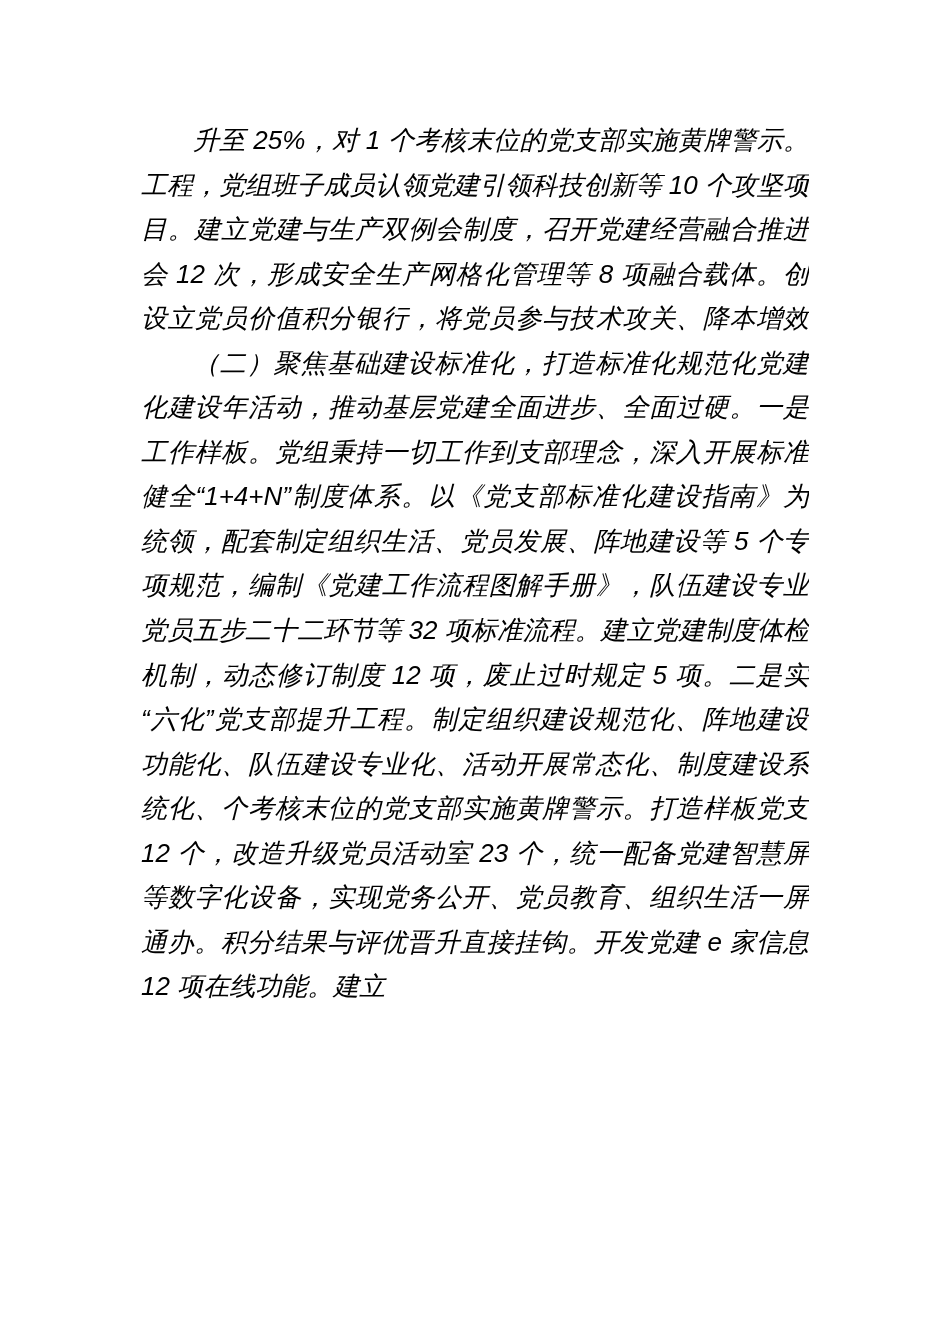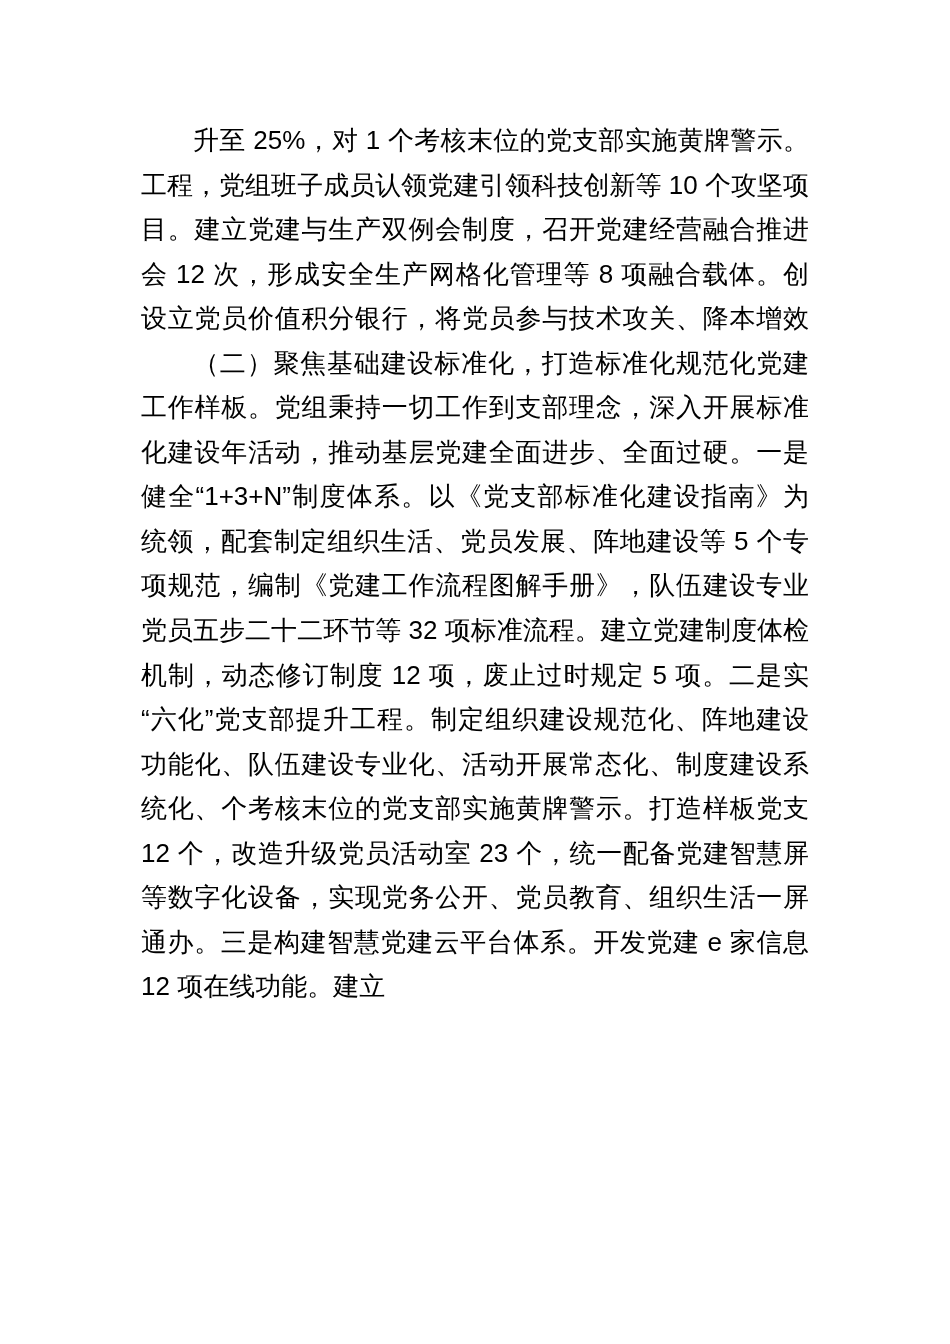--- a/index.html
+++ b/index.html
@@ -7,20 +7,21 @@
     padding: 0;
     background: #ffffff;
   }
   .page {
     position: relative;
     width: 950px;
     height: 1344px;
     background: #ffffff;
     overflow: hidden;
     font-family: "Liberation Sans", sans-serif;
+    font-style: italic;
   }
   .text-block {
     position: absolute;
     left: 141px;
     top: 118px;
     width: 668px;
     font-size: 26px;
     line-height: 44.55px;
     color: #000000;
     font-weight: 400;
@@ -51,28 +52,28 @@
 <body>
 
 <div class="page">
   <div class="text-block">
     <div class="line just indent">升至 25%，对 1 个考核末位的党支部实施黄牌警示。</div>
     <div class="line just">工程，党组班子成员认领党建引领科技创新等 10 个攻坚项</div>
     <div class="line just">目。建立党建与生产双例会制度，召开党建经营融合推进</div>
     <div class="line just">会 12 次，形成安全生产网格化管理等 8 项融合载体。创新</div>
     <div class="line just">设立党员价值积分银行，将党员参与技术攻关、降本增效</div>
     <div class="line just indent">（二）聚焦基础建设标准化，打造标准化规范化党建</div>
+    <div class="line just">化建设年活动，推动基层党建全面进步、全面过硬。一是</div>
     <div class="line just">工作样板。党组秉持一切工作到支部理念，深入开展标准</div>
-    <div class="line just">化建设年活动，推动基层党建全面进步、全面过硬。一是</div>
-    <div class="line just">健全“1+3+N”制度体系。以《党支部标准化建设指南》为</div>
+    <div class="line just">健全“1+4+N”制度体系。以《党支部标准化建设指南》为</div>
     <div class="line just">统领，配套制定组织生活、党员发展、阵地建设等 5 个专</div>
     <div class="line just">项规范，编制《党建工作流程图解手册》，队伍建设专业化</div>
     <div class="line just">党员五步二十二环节等 32 项标准流程。建立党建制度体检</div>
     <div class="line just">机制，动态修订制度 12 项，废止过时规定 5 项。二是实施</div>
     <div class="line just">“六化”党支部提升工程。制定组织建设规范化、阵地建设</div>
     <div class="line just">功能化、队伍建设专业化、活动开展常态化、制度建设系</div>
     <div class="line just">统化、个考核末位的党支部实施黄牌警示。打造样板党支部</div>
     <div class="line just">12 个，改造升级党员活动室 23 个，统一配备党建智慧屏</div>
     <div class="line just">等数字化设备，实现党务公开、党员教育、组织生活一屏</div>
-    <div class="line just">通办。三是构建智慧党建云平台体系。开发党建 e 家信息</div>
+    <div class="line just">通办。积分结果与评优晋升直接挂钩。开发党建 e 家信息</div>
     <div class="line end">12 项在线功能。建立</div>
   </div>
 </div>
 
 </body></html>

